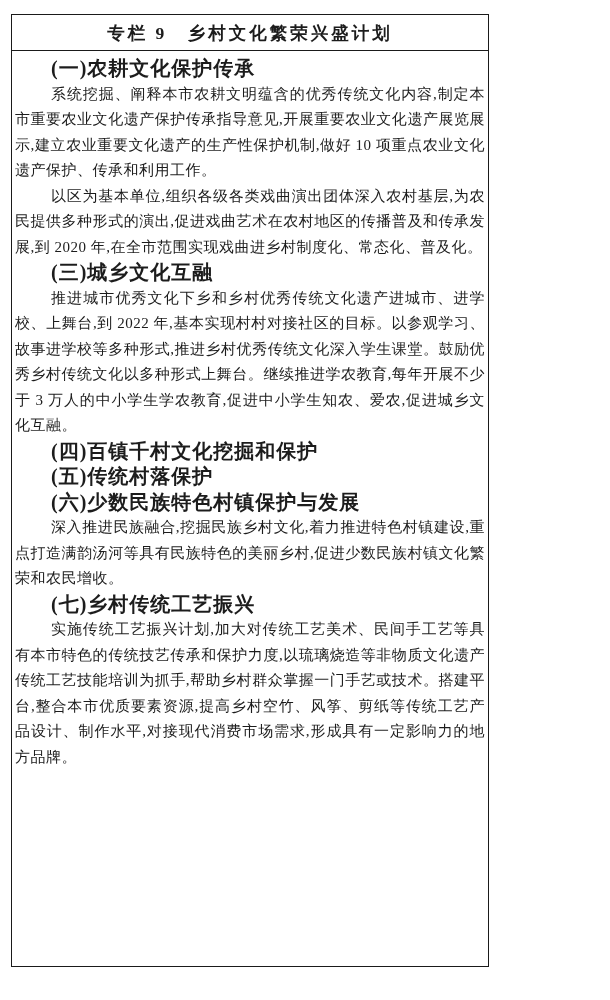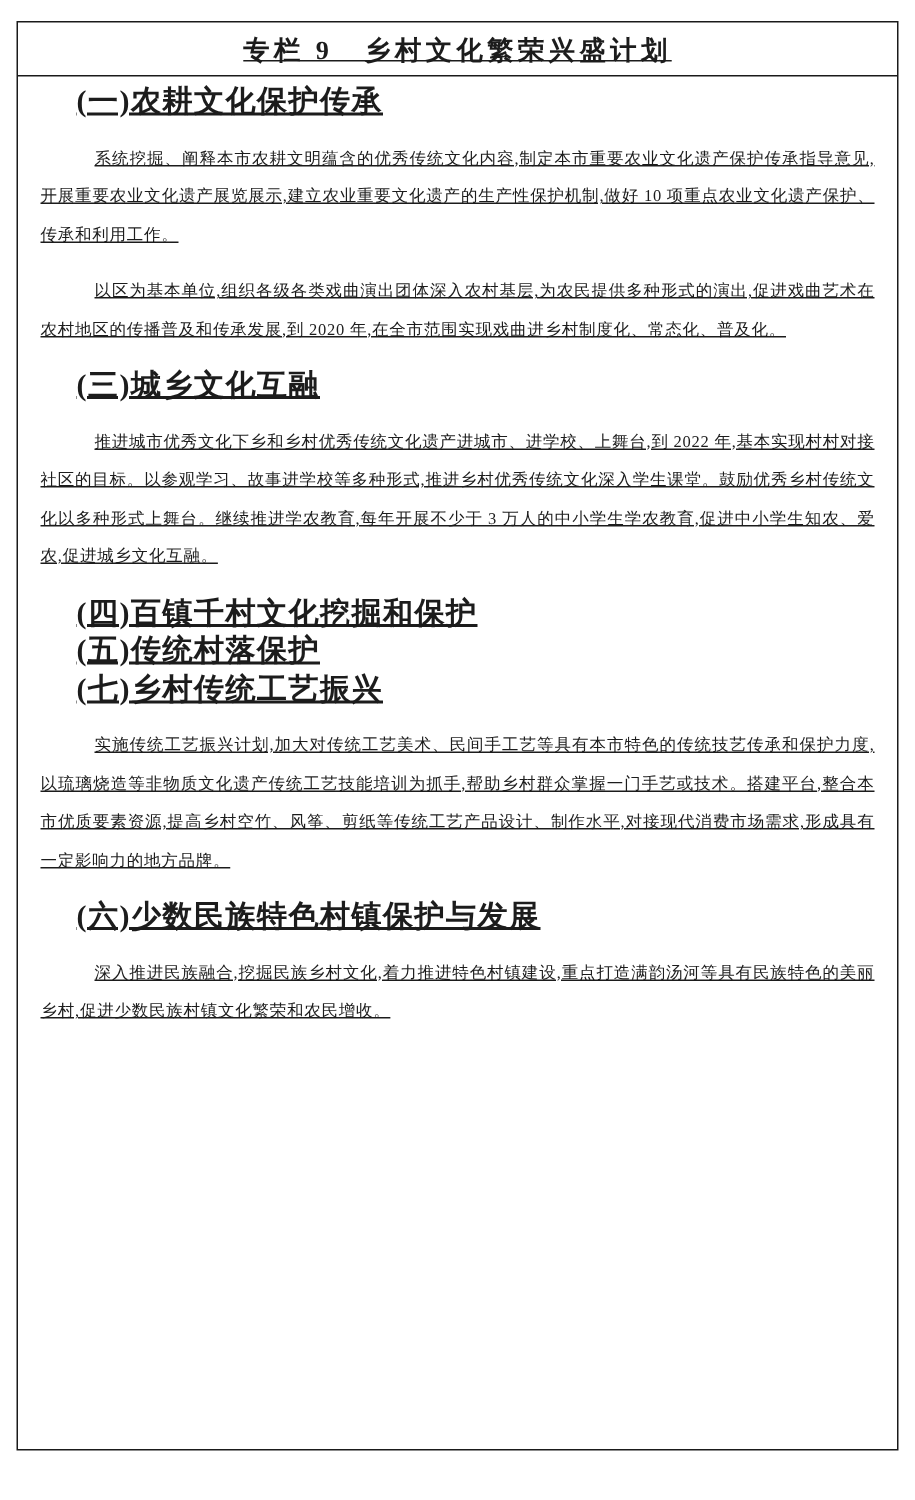--- a/index.html
+++ b/index.html
@@ -9,26 +9,25 @@
     width: 610px;
     height: 1000px;
     overflow: hidden;
     font-family: "Liberation Serif", "DejaVu Serif", serif;
     color: #1c1c1c;
   }
   .column-box {
     position: absolute;
     left: 11px;
     top: 14px;
-    width: 588px;
+    width: 478px;
     height: 953px;
     border: 1.5px solid #1a1a1a;
     box-sizing: border-box;
     background: #ffffff;
-    text-decoration: underline;
   }
   .title-bar {
     height: 35px;
     border-bottom: 1px solid #1a1a1a;
     display: flex;
     align-items: center;
     justify-content: center;
     font-size: 17.5px;
     font-weight: bold;
     letter-spacing: 3px;
@@ -40,22 +39,22 @@
   .section-heading {
     margin: 0;
     font-size: 20px;
     line-height: 25.5px;
     font-weight: bold;
     text-indent: 36px;
     letter-spacing: 1px;
     white-space: nowrap;
   }
   .section-paragraph {
-    margin: 12px;
-    font-size: 11px;
+    margin: 0;
+    font-size: 15px;
     line-height: 25.5px;
     text-indent: 36px;
     text-align: justify;
     text-justify: inter-character;
     letter-spacing: 0.5px;
   }
 </style>
 </head>
 <body>
 
@@ -81,23 +80,23 @@
 
     <div>
       <p class="section-heading">(四)百镇千村文化挖掘和保护</p>
     </div>
 
     <div>
       <p class="section-heading">(五)传统村落保护</p>
     </div>
 
     <div>
-      <p class="section-heading">(七)乡村传统工艺振兴</p>
-      <p class="section-paragraph">实施传统工艺振兴计划,加大对传统工艺美术、民间手工艺等具有本市特色的传统技艺传承和保护力度,以琉璃烧造等非物质文化遗产传统工艺技能培训为抓手,帮助乡村群众掌握一门手艺或技术。搭建平台,整合本市优质要素资源,提高乡村空竹、风筝、剪纸等传统工艺产品设计、制作水平,对接现代消费市场需求,形成具有一定影响力的地方品牌。</p>
+      <p class="section-heading">(六)少数民族特色村镇保护与发展</p>
+      <p class="section-paragraph">深入推进民族融合,挖掘民族乡村文化,着力推进特色村镇建设,重点打造满韵汤河等具有民族特色的美丽乡村,促进少数民族村镇文化繁荣和农民增收。</p>
     </div>
 
     <div>
-      <p class="section-heading">(六)少数民族特色村镇保护与发展</p>
-      <p class="section-paragraph">深入推进民族融合,挖掘民族乡村文化,着力推进特色村镇建设,重点打造满韵汤河等具有民族特色的美丽乡村,促进少数民族村镇文化繁荣和农民增收。</p>
+      <p class="section-heading">(七)乡村传统工艺振兴</p>
+      <p class="section-paragraph">实施传统工艺振兴计划,加大对传统工艺美术、民间手工艺等具有本市特色的传统技艺传承和保护力度,以琉璃烧造等非物质文化遗产传统工艺技能培训为抓手,帮助乡村群众掌握一门手艺或技术。搭建平台,整合本市优质要素资源,提高乡村空竹、风筝、剪纸等传统工艺产品设计、制作水平,对接现代消费市场需求,形成具有一定影响力的地方品牌。</p>
     </div>
 
   </div>
 </div>
 
 </body></html>

